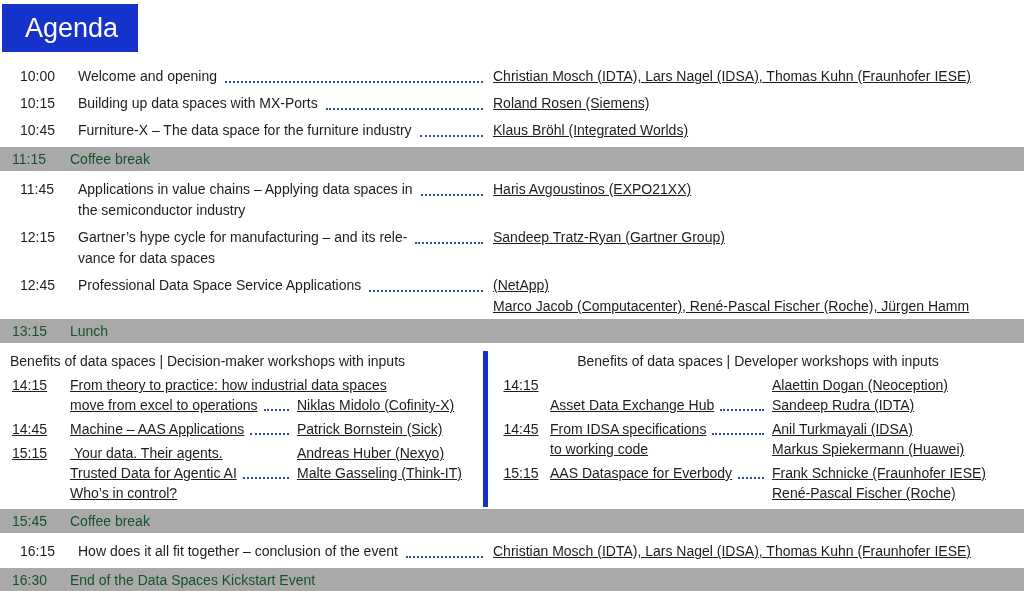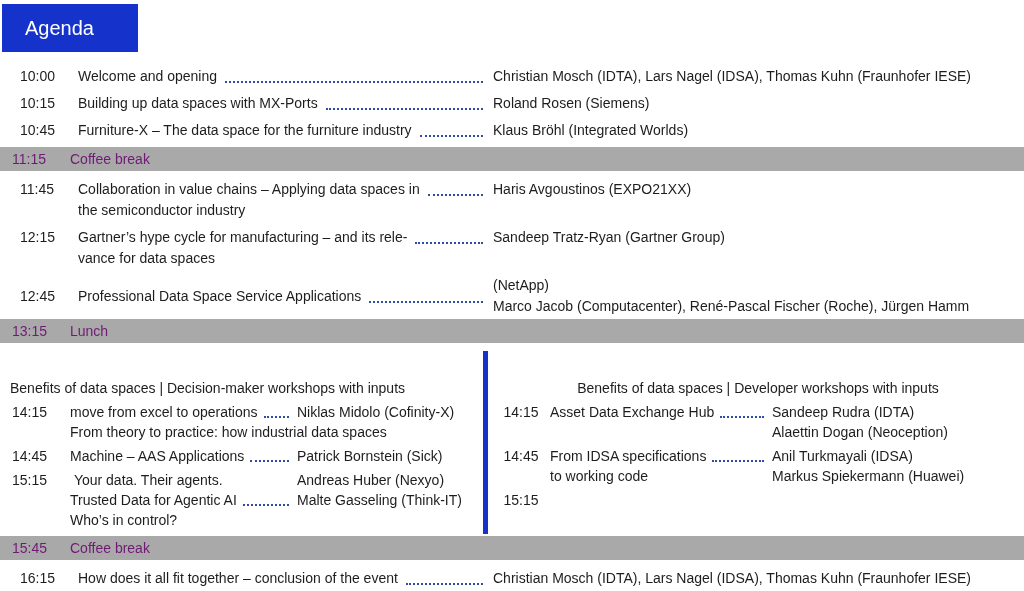--- a/index.html
+++ b/index.html
@@ -10,47 +10,47 @@
   }
   *{box-sizing:border-box;}
   html,body{margin:0;padding:0;}
   body{
     width:1024px;height:591px;overflow:hidden;background:#fff;
     font-family:"Liberation Sans",sans-serif;font-size:14px;color:var(--text);
   }
   
   .badge{
     margin:4px 0 14px 2px;width:136px;height:48px;background:var(--blue);
-    color:#fff;font-size:20px;display:flex;align-items:center;padding-left:23px;
+    color:#fff;font-size:27px;display:flex;align-items:center;padding-left:23px;
   }
   
   .row{display:flex;align-items:flex-start;padding-left:20px;margin-bottom:6px;line-height:21px;}
   .row .time{width:58px;flex:none;}
   .row .titlecol{width:415px;flex:none;}
-  .row .speakercol{flex:1;min-width:0;padding-right:2px;}
+  .row .speakercol{flex:1;min-width:0;padding-right:2px;text-decoration:underline;}
   .row .speakercol div{white-space:nowrap;}
   .tline1{display:flex;}
   .tline1 .ttext{flex:none;max-width:100%;}
   .leader{flex:1;margin:0 10px 4px 8px;border-bottom:2px dotted var(--leader);min-width:10px;}
-  .mb0{margin-bottom:0;align-items:center;}
+  .mb0{margin-bottom:0;}
   
   .bar{
-    width:1024px;height:24px;background:var(--bar-gray);color:#701a75;
+    width:1024px;height:24px;background:var(--bar-gray);color:#14532d;
     display:flex;align-items:center;padding-left:12px;margin:2px 0 8px 0;
   }
   .bar .time{width:58px;flex:none;}
   .bar:last-child{margin-bottom:12px;}
   
   .ws-section{display:flex;margin-bottom:2px;}
   .ws-col-left{width:483px;flex:none;}
   .ws-divider{width:5px;background:var(--blue);flex:none;}
   .ws-col-right{flex:1;min-width:0;padding-left:4px;text-align:center;}
-  .ws-header{padding-left:10px;line-height:21px;margin-bottom:3px;margin-top:27px;}
+  .ws-header{padding-left:10px;line-height:21px;margin-bottom:3px;}
   .ws-col-right .ws-header{padding-left:0;}
-  .wrow{display:flex;padding-left:12px;margin-bottom:4px;line-height:20px;}
+  .wrow{display:flex;padding-left:12px;margin-bottom:4px;line-height:20px;text-decoration:underline;}
   .ws-col-right .wrow{padding-left:0;}
   .wrow .time{width:58px;flex:none;}
   .wbody{flex:1;min-width:0;}
   .wline{display:flex;}
   .wt-wrap{width:227px;flex:none;display:flex;}
   .ws-col-right .wt-wrap{width:222px;}
   .wt-wrap.span{width:auto;flex:1;}
   .wt{white-space:pre-wrap;}
   .wline .leader{margin:0 8px 4px 6px;}
   .wspeaker{flex:none;white-space:nowrap;}
@@ -103,21 +103,21 @@
 
 <div class="bar">
   <div class="time">11:15</div>
   <div>Coffee break</div>
 </div>
 
 <div class="row">
   <div class="time">11:45</div>
   <div class="titlecol">
     <div class="tline1">
-        <span class="ttext">Collaboration in value chains – Applying data spaces in</span>
+        <span class="ttext">Applications in value chains – Applying data spaces in</span>
         <span class="leader"></span>
       </div>
     <div>the semiconductor industry</div>
   </div>
   <div class="speakercol">
     <div>Haris Avgoustinos (EXPO21XX)</div>
   </div>
 </div>
 
 <div class="row">
@@ -155,31 +155,31 @@
 
 <div class="ws-section">
 
   <div class="ws-col-left">
     <div class="ws-header">Benefits of data spaces | Decision-maker workshops with inputs</div>
 
     <div class="wrow">
       <div class="time">14:15</div>
       <div class="wbody">
         <div class="wline">
-          <span class="wt-wrap">
-              <span class="wt">move from excel to operations</span>
-              <span class="leader"></span>
-            </span>
-          <span class="wspeaker">Niklas Midolo (Cofinity-X)</span>
-        </div>
-        <div class="wline">
             <span class="wt-wrap span">
               <span class="wt">From theory to practice: how industrial data spaces</span>
             </span>
           </div>
+        <div class="wline">
+          <span class="wt-wrap">
+              <span class="wt">move from excel to operations</span>
+              <span class="leader"></span>
+            </span>
+          <span class="wspeaker">Niklas Midolo (Cofinity-X)</span>
+        </div>
       </div>
     </div>
 
     <div class="wrow">
       <div class="time">14:45</div>
       <div class="wbody">
         <div class="wline">
           <span class="wt-wrap">
               <span class="wt">Machine – AAS Applications</span>
               <span class="leader"></span>
@@ -217,55 +217,70 @@
   <div class="ws-divider"></div>
 
   <div class="ws-col-right">
     <div class="ws-header">Benefits of data spaces | Developer workshops with inputs</div>
 
     <div class="wrow">
       <div class="time">14:15</div>
       <div class="wbody">
         <div class="wline">
           <span class="wt-wrap">
+              <span class="wt"></span>
+            </span>
+          <span class="wspeaker">Alaettin Dogan (Neoception)</span>
+        </div>
+        <div class="wline">
+          <span class="wt-wrap">
               <span class="wt">Asset Data Exchange Hub</span>
               <span class="leader"></span>
             </span>
           <span class="wspeaker">Sandeep Rudra (IDTA)</span>
         </div>
+      </div>
+    </div>
+
+    <div class="wrow">
+      <div class="time">14:45</div>
+      <div class="wbody">
+        <div class="wline">
+          <span class="wt-wrap">
+              <span class="wt">From IDSA specifications</span>
+              <span class="leader"></span>
+            </span>
+          <span class="wspeaker">Anil Turkmayali (IDSA)</span>
+        </div>
+        <div class="wline">
+          <span class="wt-wrap">
+              <span class="wt">to working code</span>
+            </span>
+          <span class="wspeaker">Markus Spiekermann (Huawei)</span>
+        </div>
+      </div>
+    </div>
+
+    <div class="wrow">
+      <div class="time">15:15</div>
+      <div class="wbody">
+        <div class="wline">
+          <span class="wt-wrap">
+              <span class="wt">AAS Dataspace for Everbody</span>
+              <span class="leader"></span>
+            </span>
+          <span class="wspeaker">Frank Schnicke (Fraunhofer IESE)</span>
+        </div>
         <div class="wline">
           <span class="wt-wrap">
               <span class="wt"></span>
             </span>
-          <span class="wspeaker">Alaettin Dogan (Neoception)</span>
-        </div>
-      </div>
-    </div>
-
-    <div class="wrow">
-      <div class="time">14:45</div>
-      <div class="wbody">
-        <div class="wline">
-          <span class="wt-wrap">
-              <span class="wt">From IDSA specifications</span>
-              <span class="leader"></span>
-            </span>
-          <span class="wspeaker">Anil Turkmayali (IDSA)</span>
-        </div>
-        <div class="wline">
-          <span class="wt-wrap">
-              <span class="wt">to working code</span>
-            </span>
-          <span class="wspeaker">Markus Spiekermann (Huawei)</span>
-        </div>
-      </div>
-    </div>
-
-    <div class="wrow">
-      <div class="time">15:15</div>
+          <span class="wspeaker">René-Pascal Fischer (Roche)</span>
+        </div>
+      </div>
     </div>
   </div>
 </div>
 
 <div class="bar">
   <div class="time">15:45</div>
   <div>Coffee break</div>
 </div>
 
 <div class="row">

